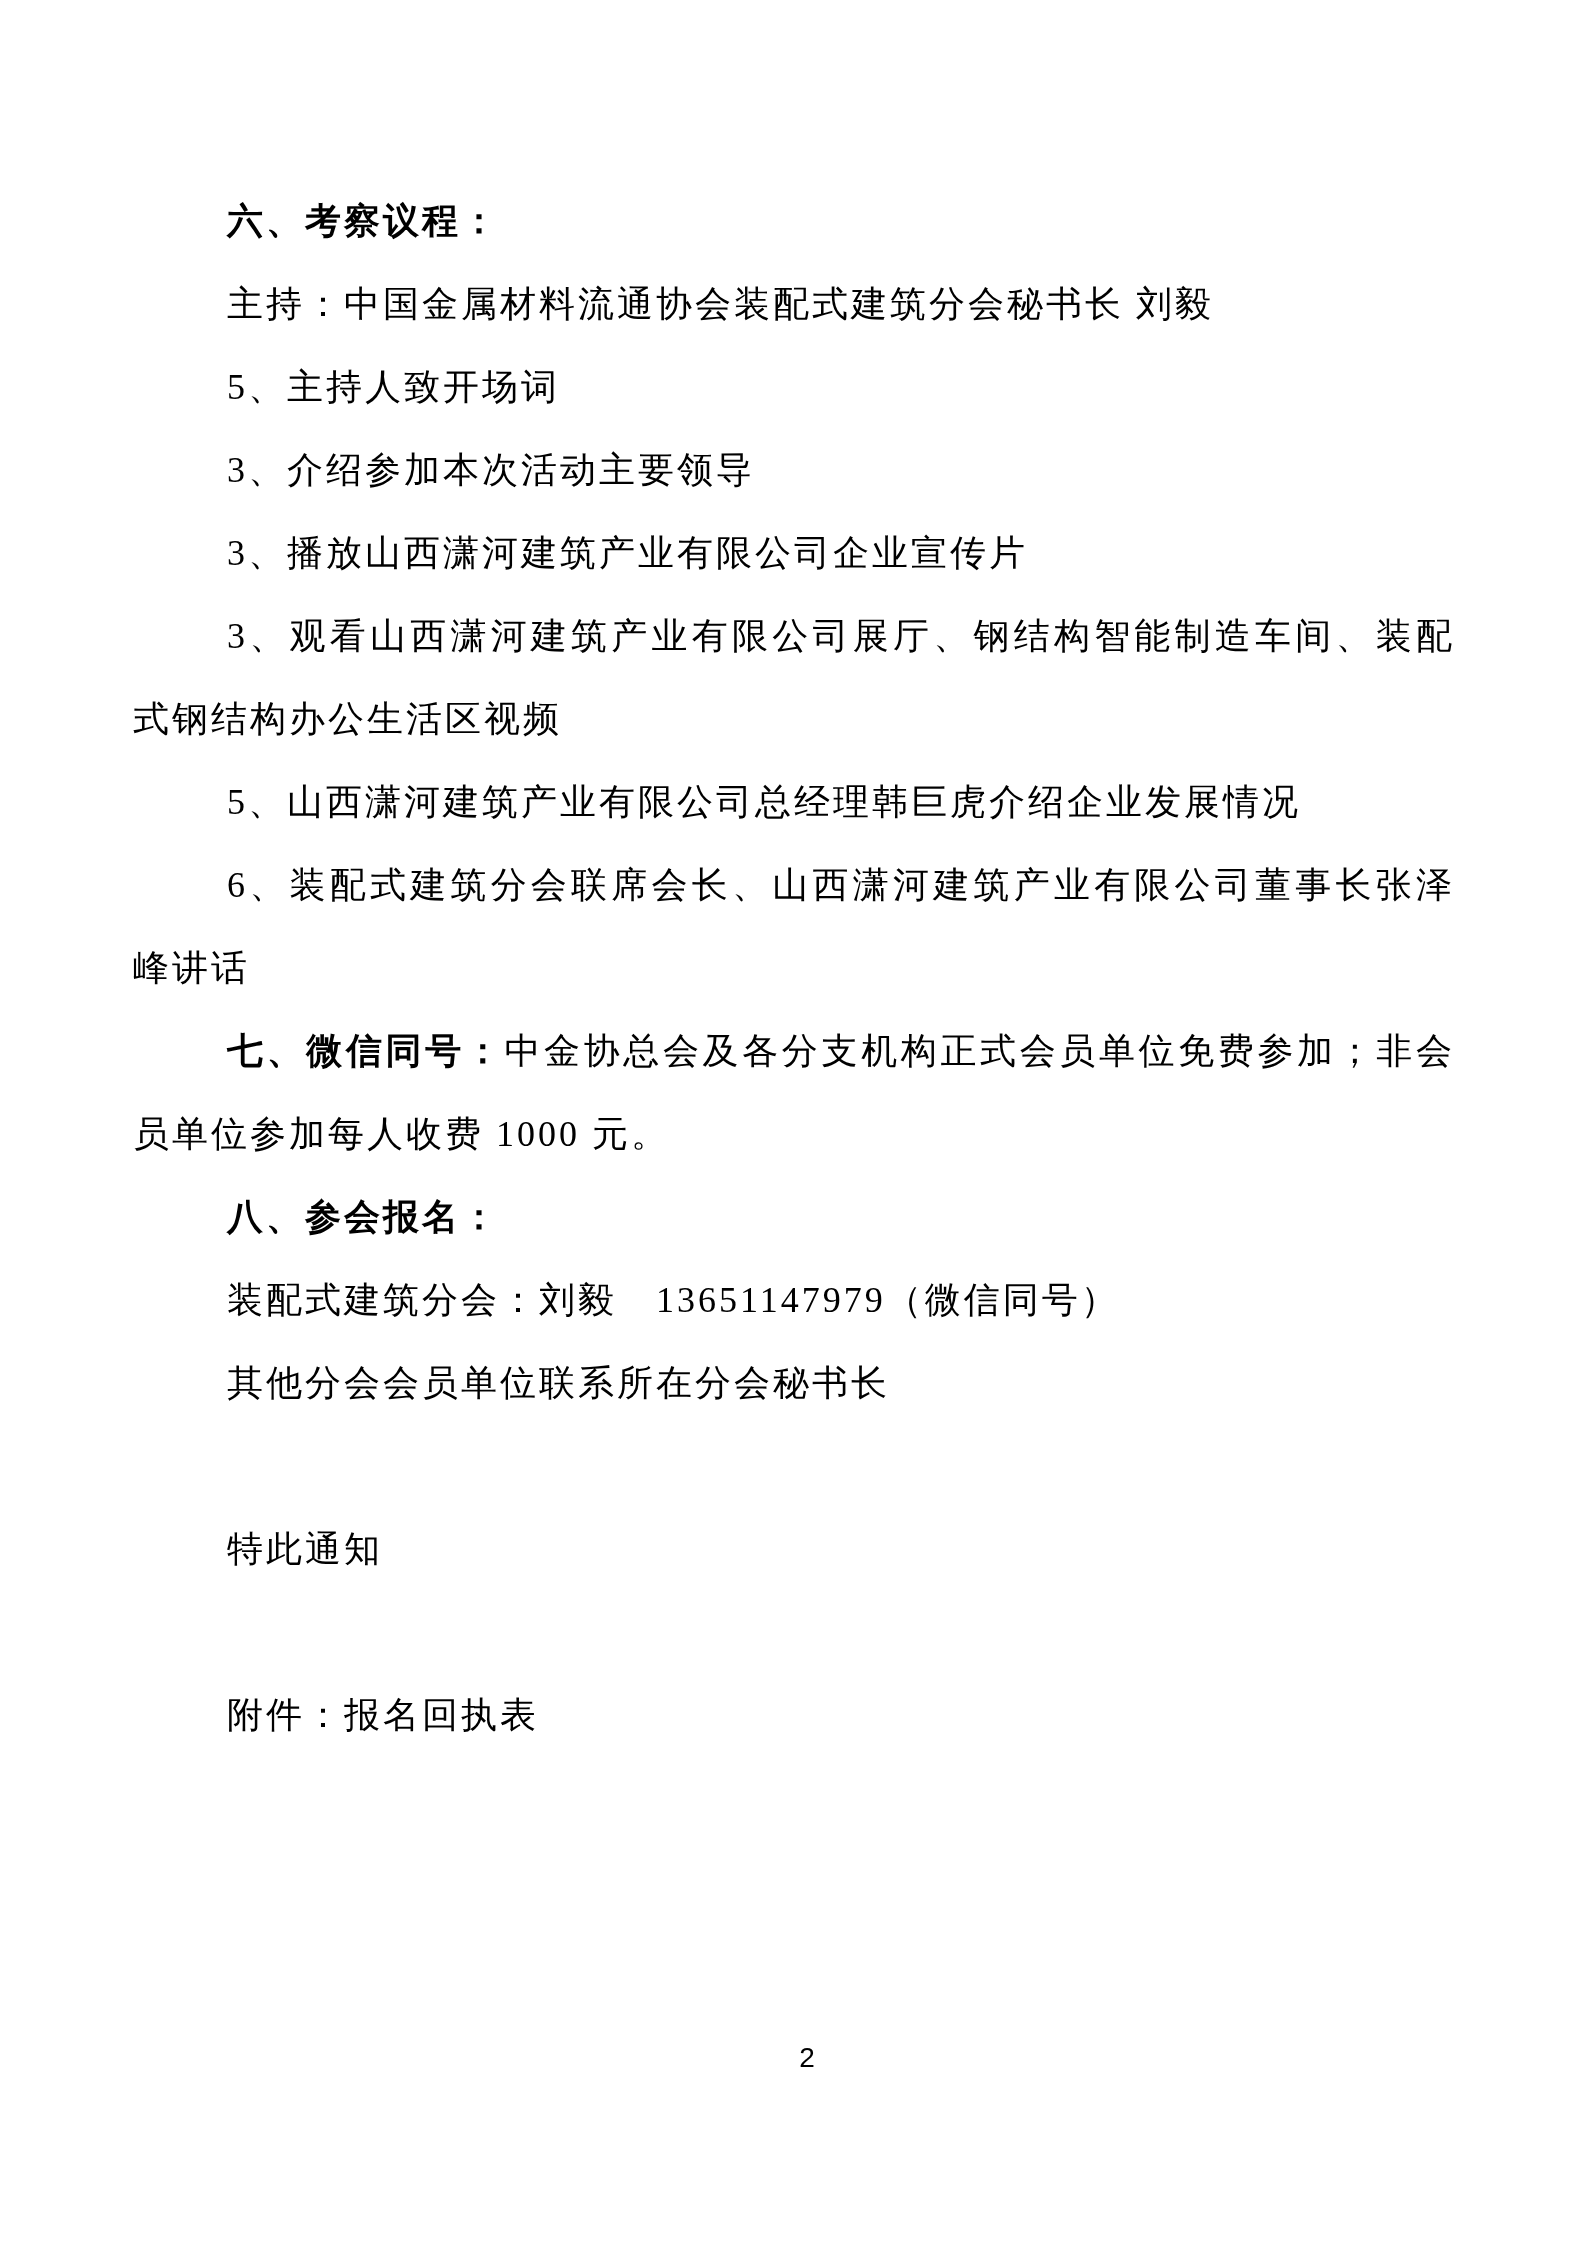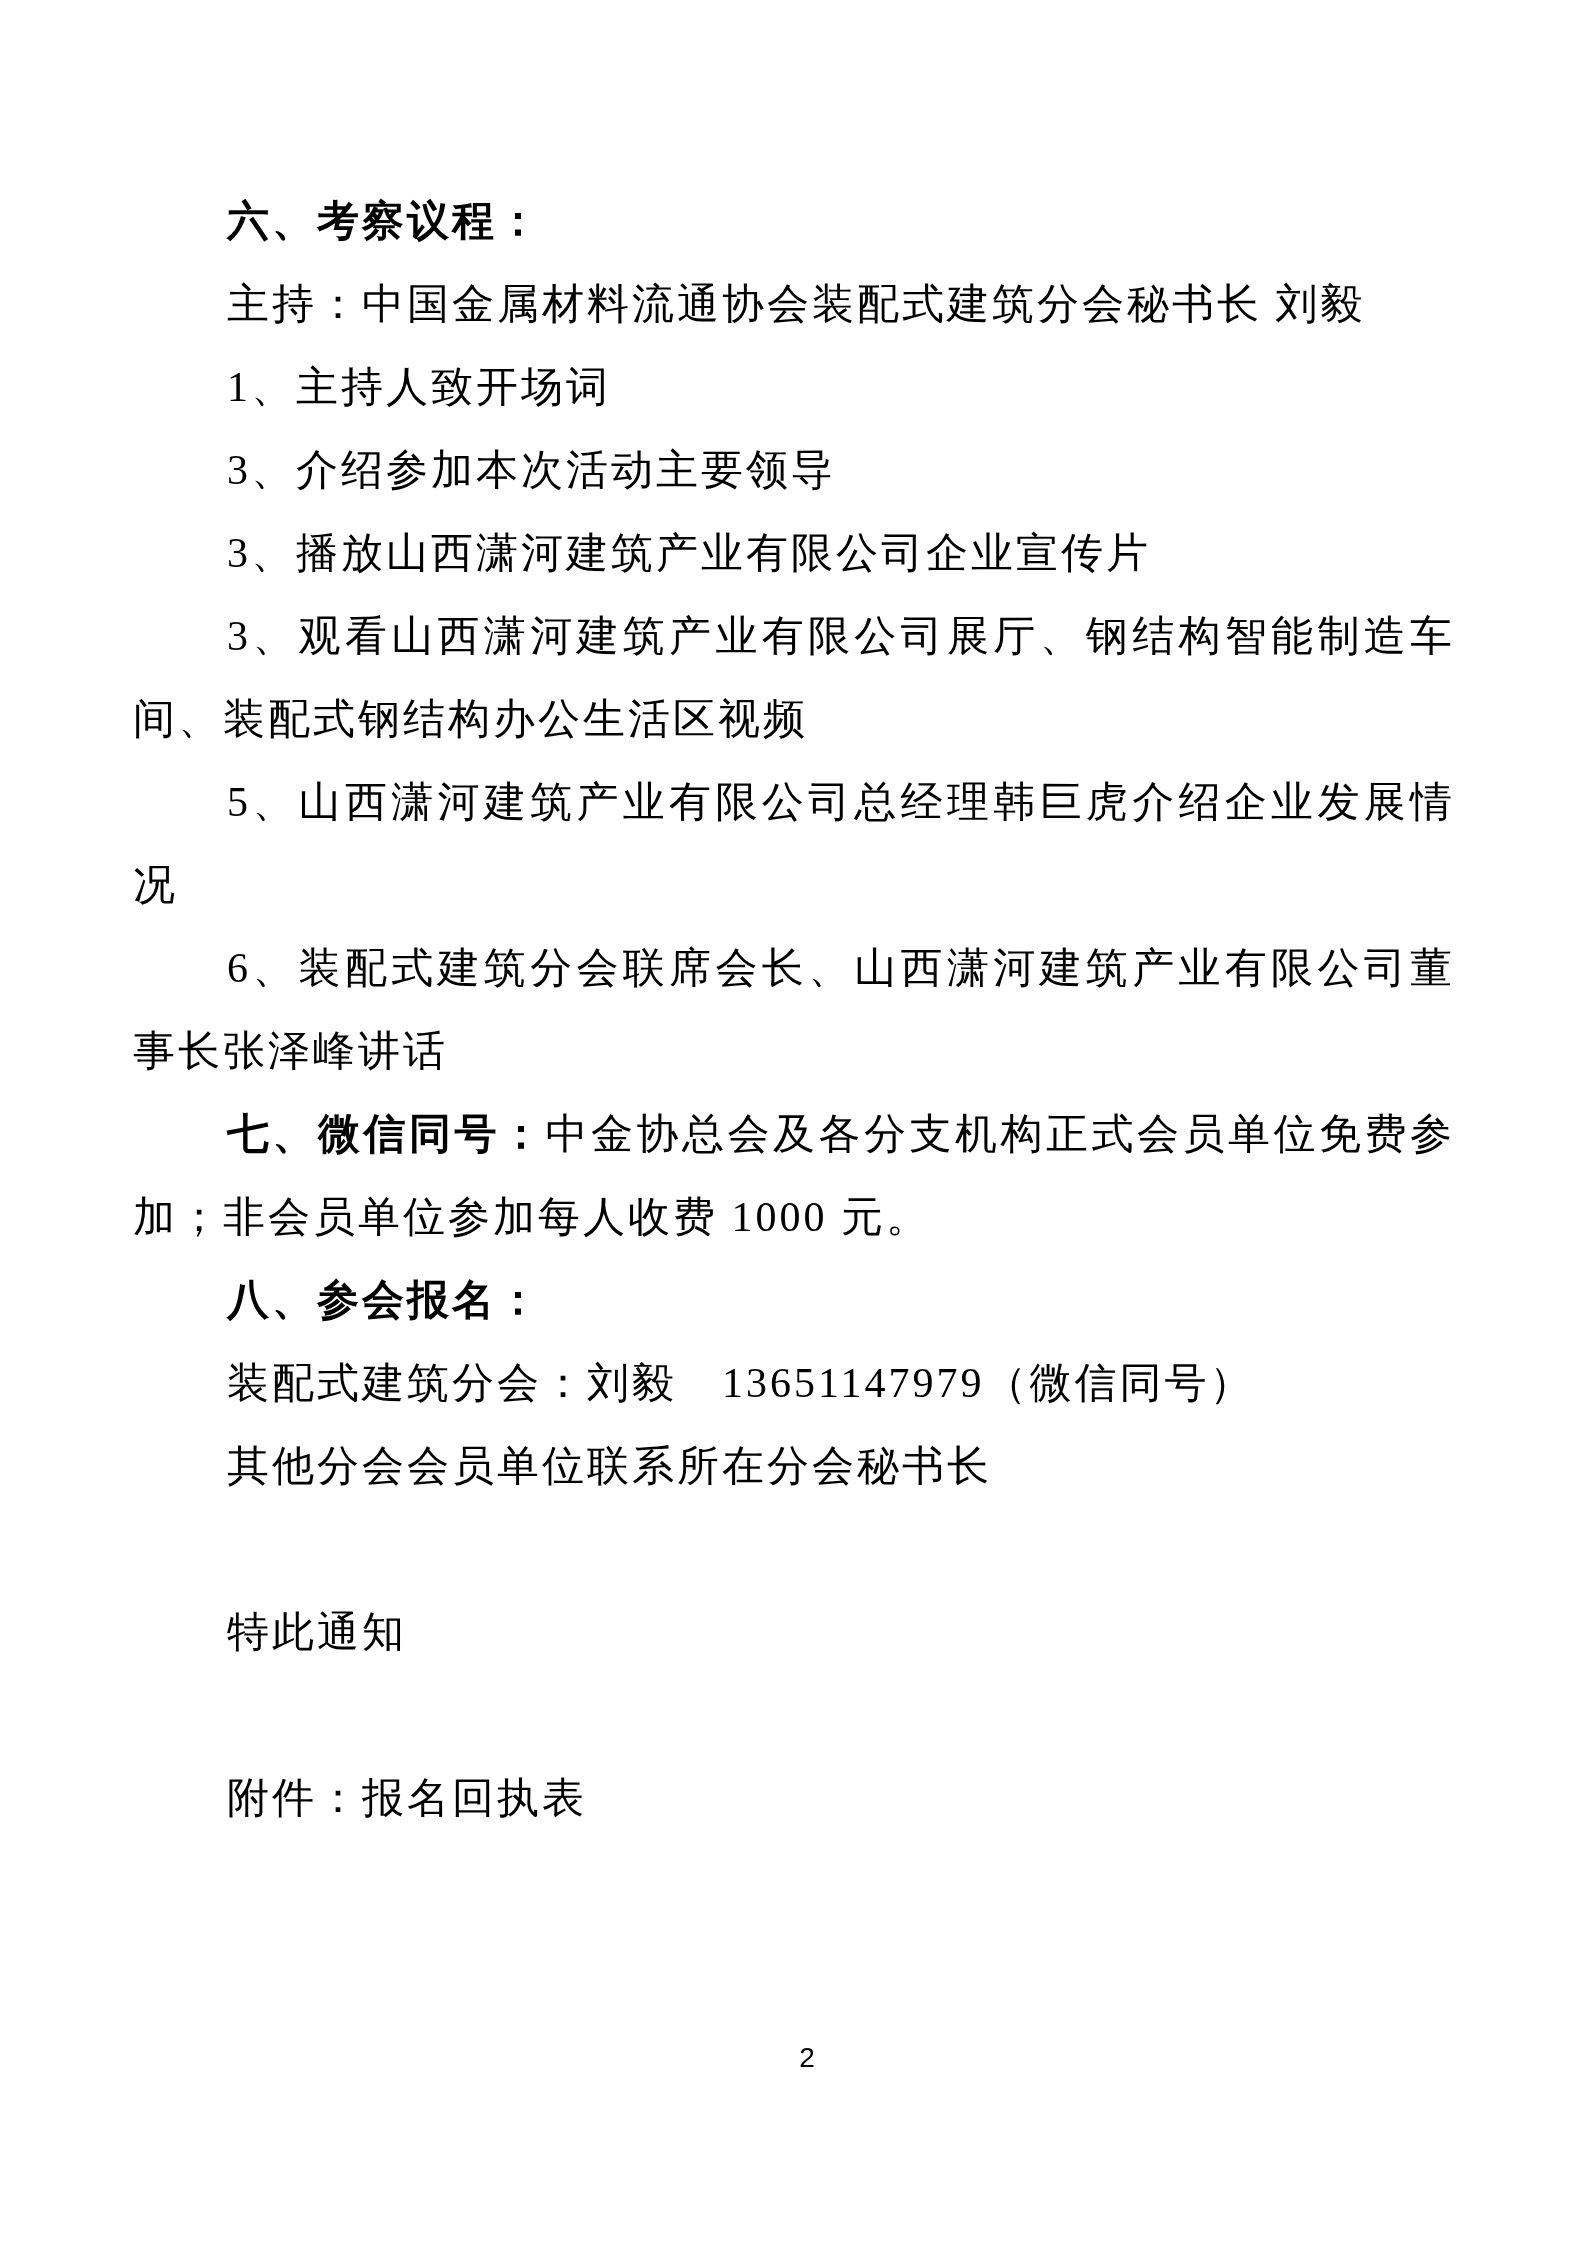--- a/index.html
+++ b/index.html
@@ -13,21 +13,21 @@
     font-family: "Liberation Serif", "DejaVu Serif", serif;
     color: #000000;
   }
   .content {
     position: absolute;
     left: 133px;
     top: 180px;
     width: 1322px;
   }
   .para {
-    font-size: 42px;
+    font-size: 36px;
     line-height: 83px;
     letter-spacing: 3px;
     text-align: justify;
     text-indent: 94px;
     color: #000000;
   }
   .bold { font-weight: bold; }
   .gap { margin-top: 83px; }
   .page-number {
     position: absolute;
@@ -42,21 +42,21 @@
 </head>
 <body>
 
 <div class="page">
   <div class="content">
 
     <p class="para bold">六、考察议程：</p>
 
     <p class="para">主持：中国金属材料流通协会装配式建筑分会秘书长 刘毅</p>
 
-    <p class="para">1、主持人致开场词</p>
+    <p class="para">5、主持人致开场词</p>
 
     <p class="para">3、介绍参加本次活动主要领导</p>
 
     <p class="para">3、播放山西潇河建筑产业有限公司企业宣传片</p>
 
     <p class="para">3、观看山西潇河建筑产业有限公司展厅、钢结构智能制造车间、装配式钢结构办公生活区视频</p>
 
     <p class="para">5、山西潇河建筑产业有限公司总经理韩巨虎介绍企业发展情况</p>
 
     <p class="para">6、装配式建筑分会联席会长、山西潇河建筑产业有限公司董事长张泽峰讲话</p>

